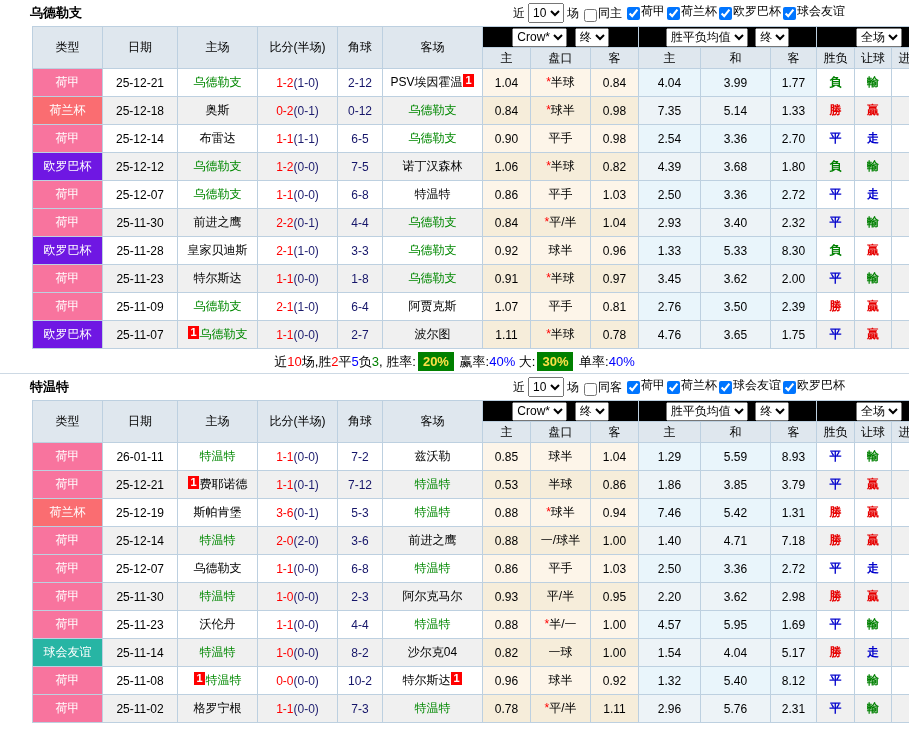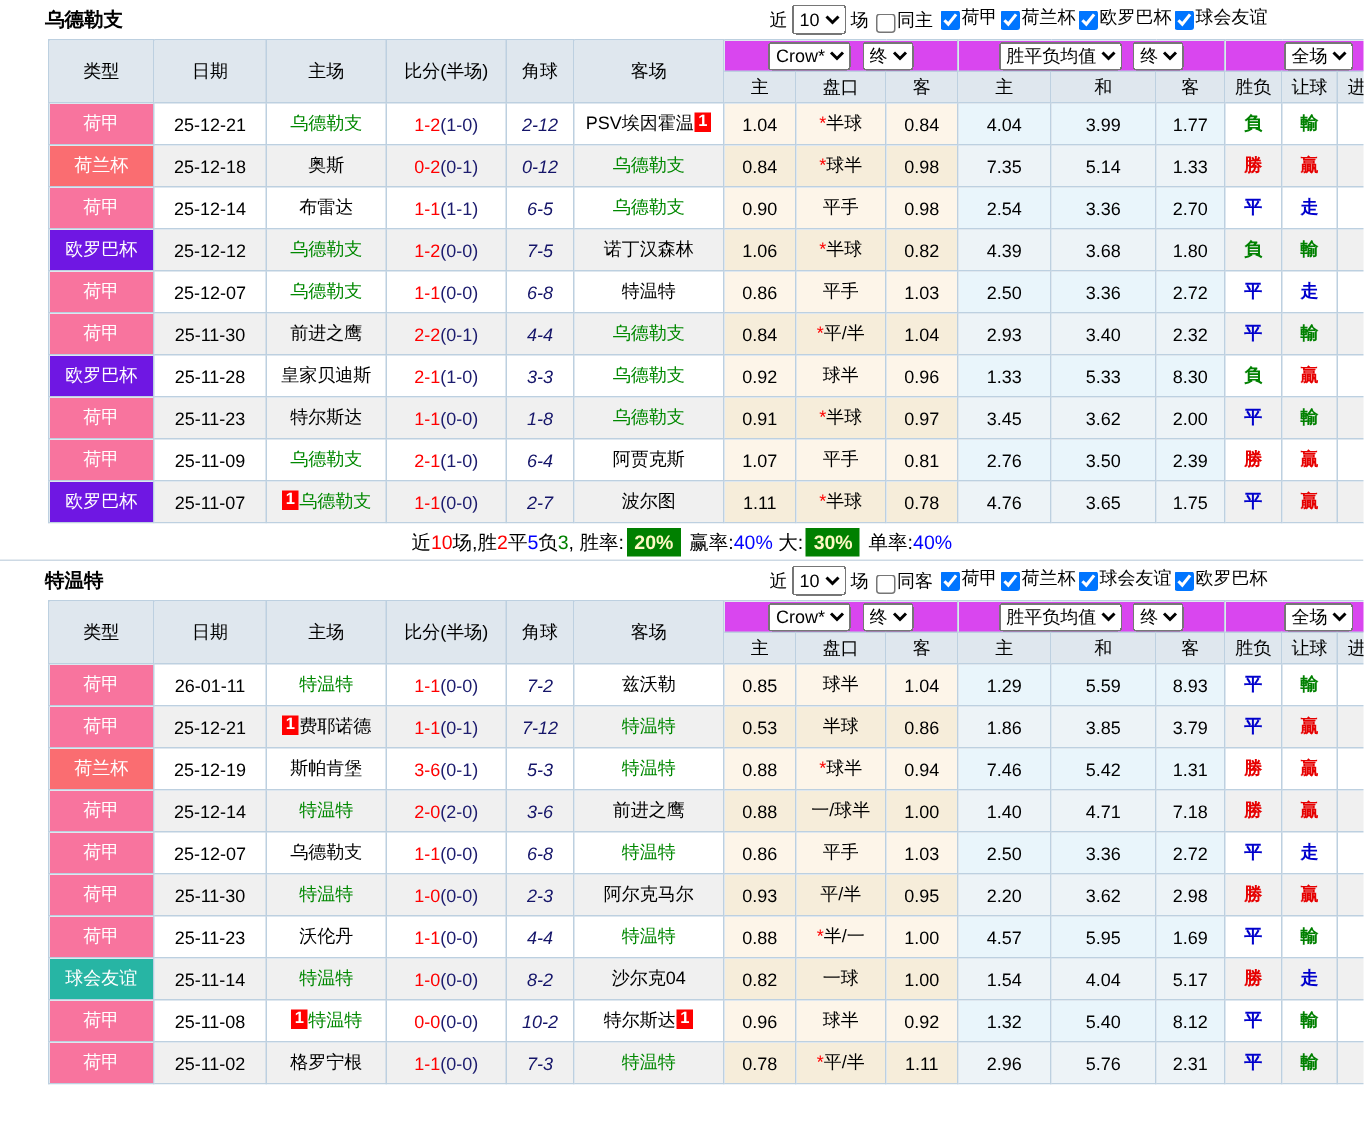--- a/index.html
+++ b/index.html
@@ -27,45 +27,45 @@
   .section-bar { display: flex; align-items: center; height: 26px; background: #fff; }
   .team-name { font-weight: bold; font-size: 13px; margin-left: 30px; }
   .controls { display: flex; align-items: center; gap: 3px; margin-left: auto; margin-right: 64px; }
   .controls select { font-size: 12px; height: 20px; }
   .cb { display: inline-flex; align-items: flex-end; margin-left: 2px; cursor: pointer; }
   .cb input { margin: 0 1px 0 0; }
   
   table { border-collapse: collapse; table-layout: fixed; width: 909px; font-size: 12px; margin-left: 32px; }
   th, td { border: 1px solid #bdd0e0; text-align: center; padding: 0; overflow: hidden; white-space: nowrap; }
   thead th { background: #dfe7ee; font-weight: normal; height: 21px; }
-  thead th.ddcell { background: #d946ef; }
+  thead th.ddcell { background: #000000; }
   thead select { font-size: 12px; height: 19px; margin: 0 2px; }
   tbody td { height: 28px; }
   tr.odd  td { background: #fff; }
   tr.odd  td.hc  { background: #fdf5e9; }
   tr.odd  td.avg { background: #e9f5fb; }
   tr.even td { background: #f0f0f0; }
   tr.even td.hc  { background: #f6edda; }
   tr.even td.avg { background: #edf3f7; }
   td.type { color: #fff; }
   .tlink { color: #000; cursor: pointer; }
   .tlink.self { color: #008800; }
   .ft { color: #ff0000; }
   .ht { color: #1c1c6e; }
-  td.corner { color: #151569; font-style: italic; }
+  td.corner { color: #151569; }
   .star { color: #ff0000; }
   td.res { font-weight: bold; }
   .c-red { color: #e60000; } .c-blue { color: #0000cc; } .c-green { color: #008000; }
   .badge {
     display: inline-block; background: #ff0000; color: #fff; font-size: 11px;
     line-height: 13px; padding: 0 2px; font-weight: bold; vertical-align: 2px; margin: 0 1px;
   }
   
   .summary { height: 25px; line-height: 25px; text-align: center; font-size: 13px; border-bottom: 1px solid #cdd9e4; background: #fff; }
-  .summary .box { background: #008000; color: #fef9c3; font-weight: bold; padding: 2px 5px; margin: 0 2px; }
+  .summary .box { background: #008000; color: #fde047; font-weight: bold; padding: 2px 5px; margin: 0 2px; }
   .summary .c-red { color: #ff0000; } .summary .c-blue { color: #0000ff; } .summary .c-green { color: #008000; }
 </style>
 </head>
 <body>
 
 <div class="page">
   <div id="sections">
   <div class="section">
     <div class="section-bar">
       <span class="team-name">乌德勒支</span>

